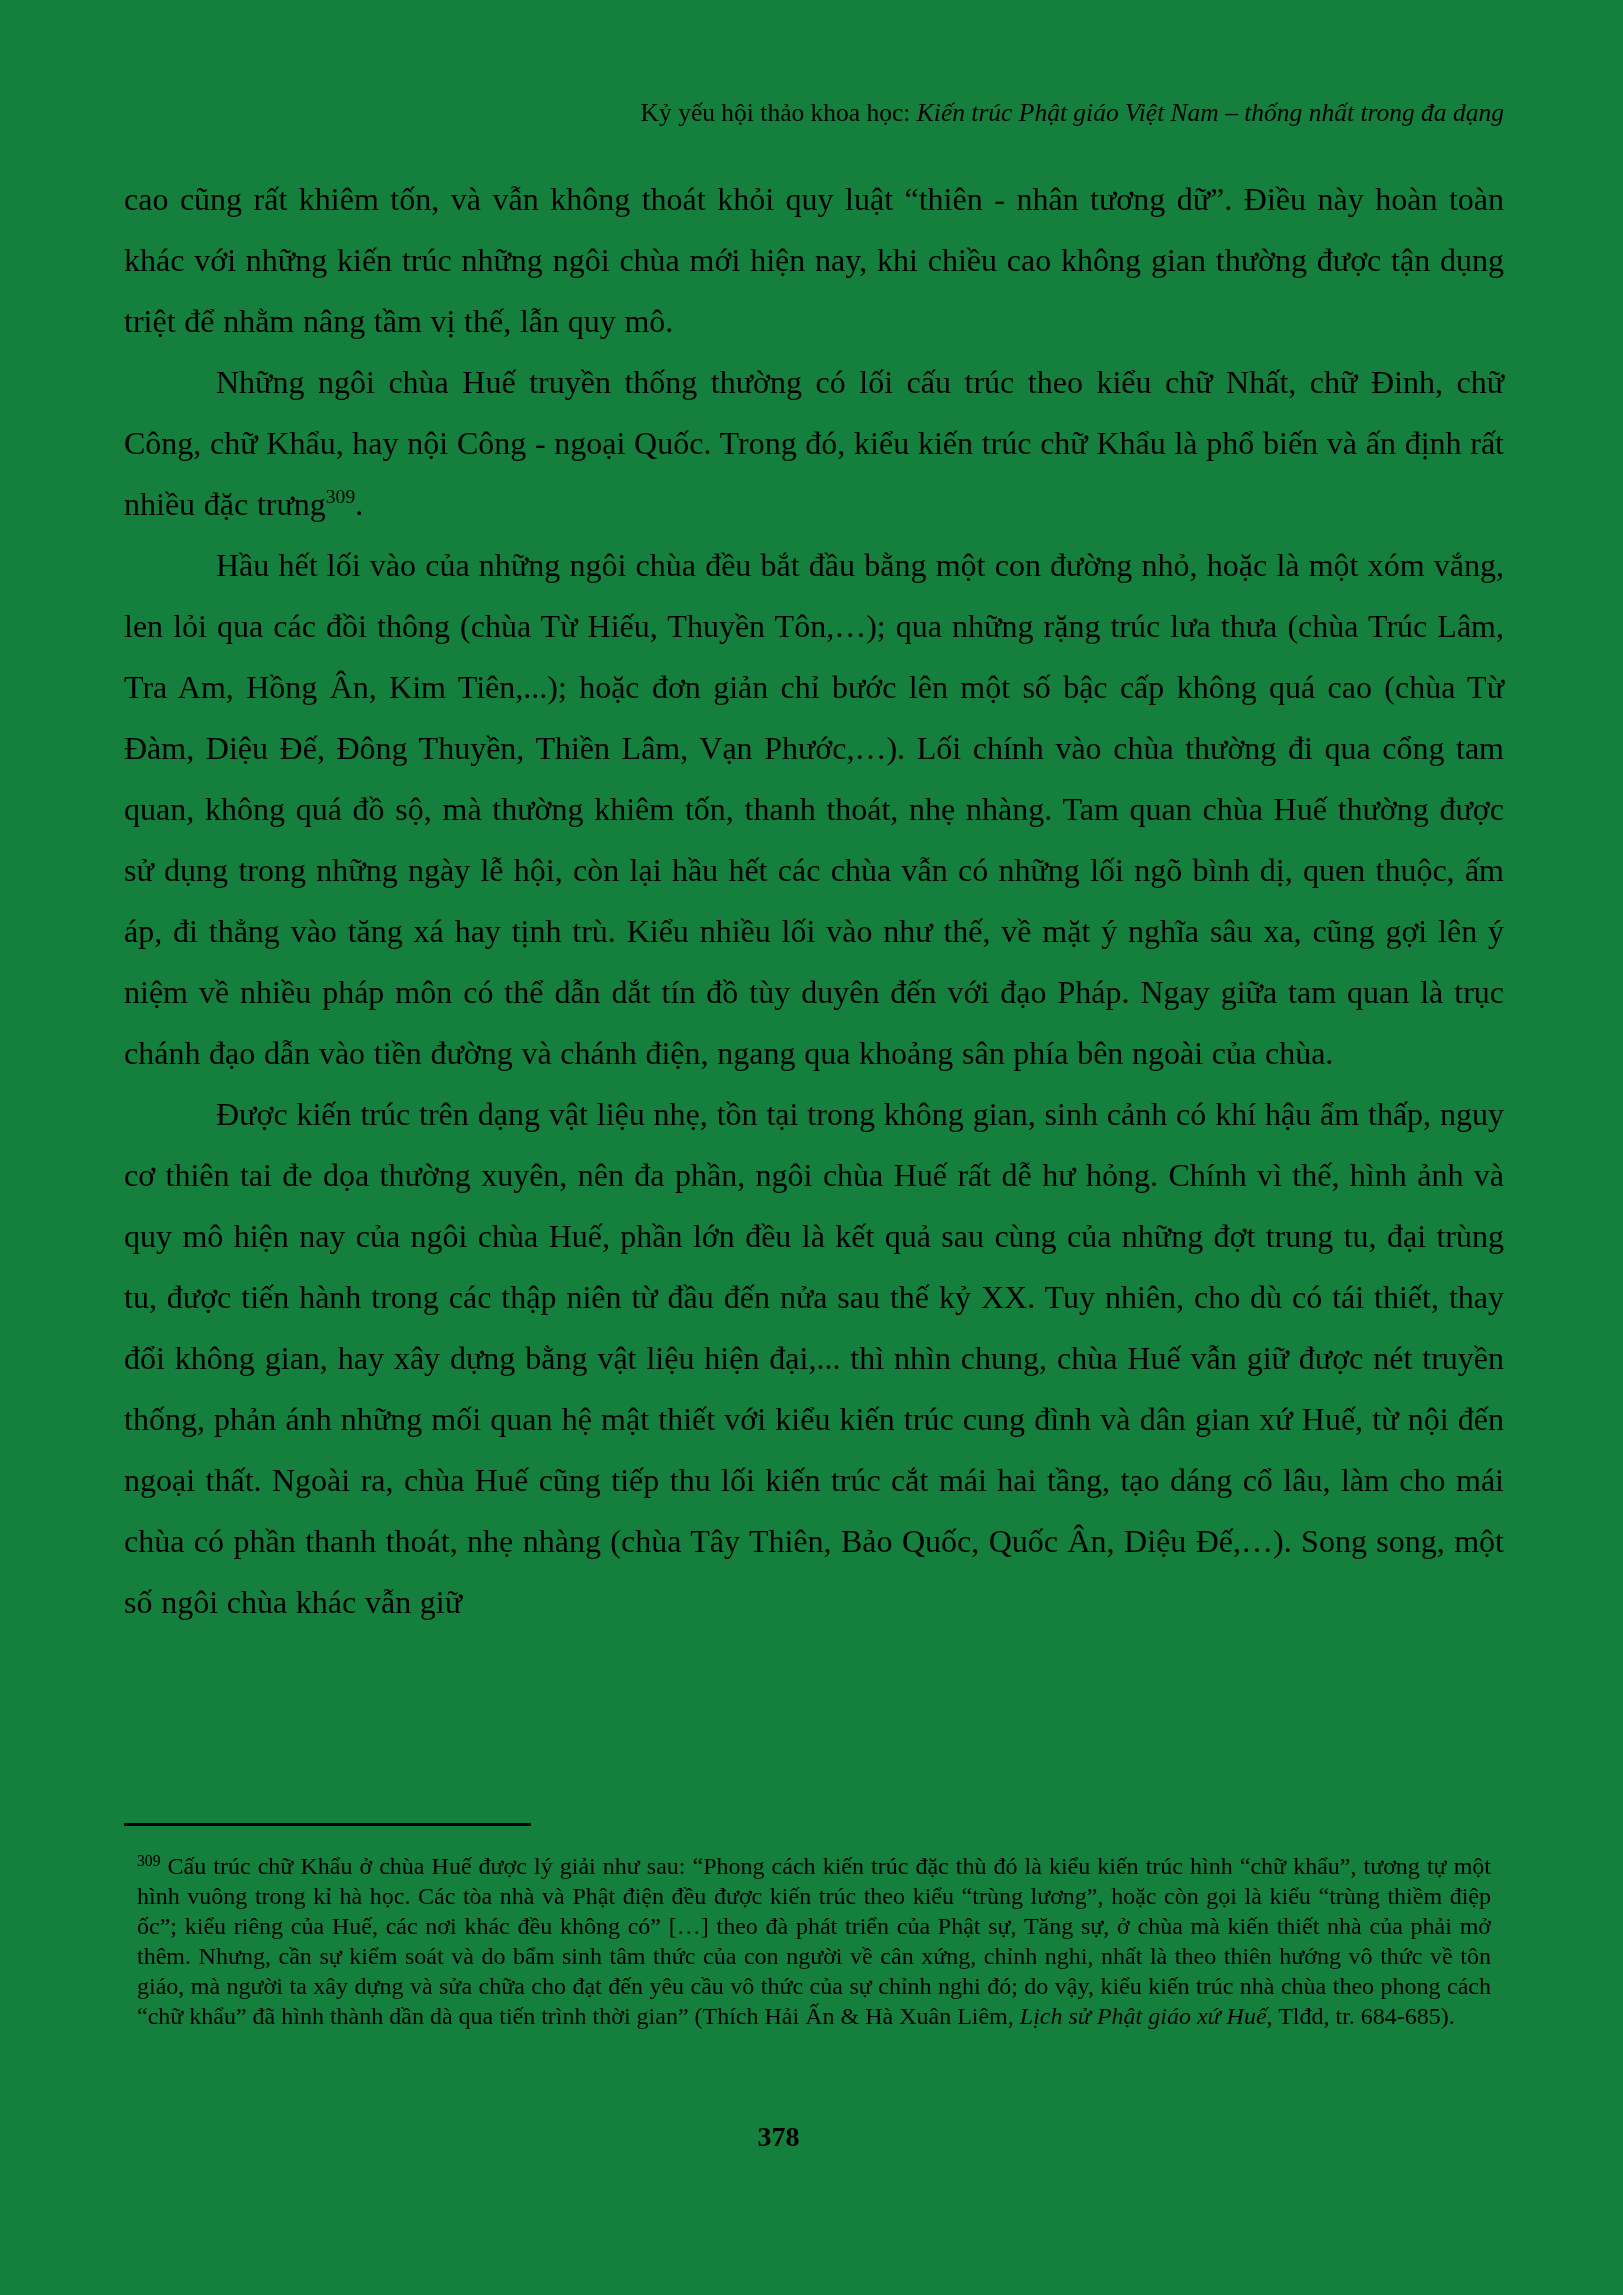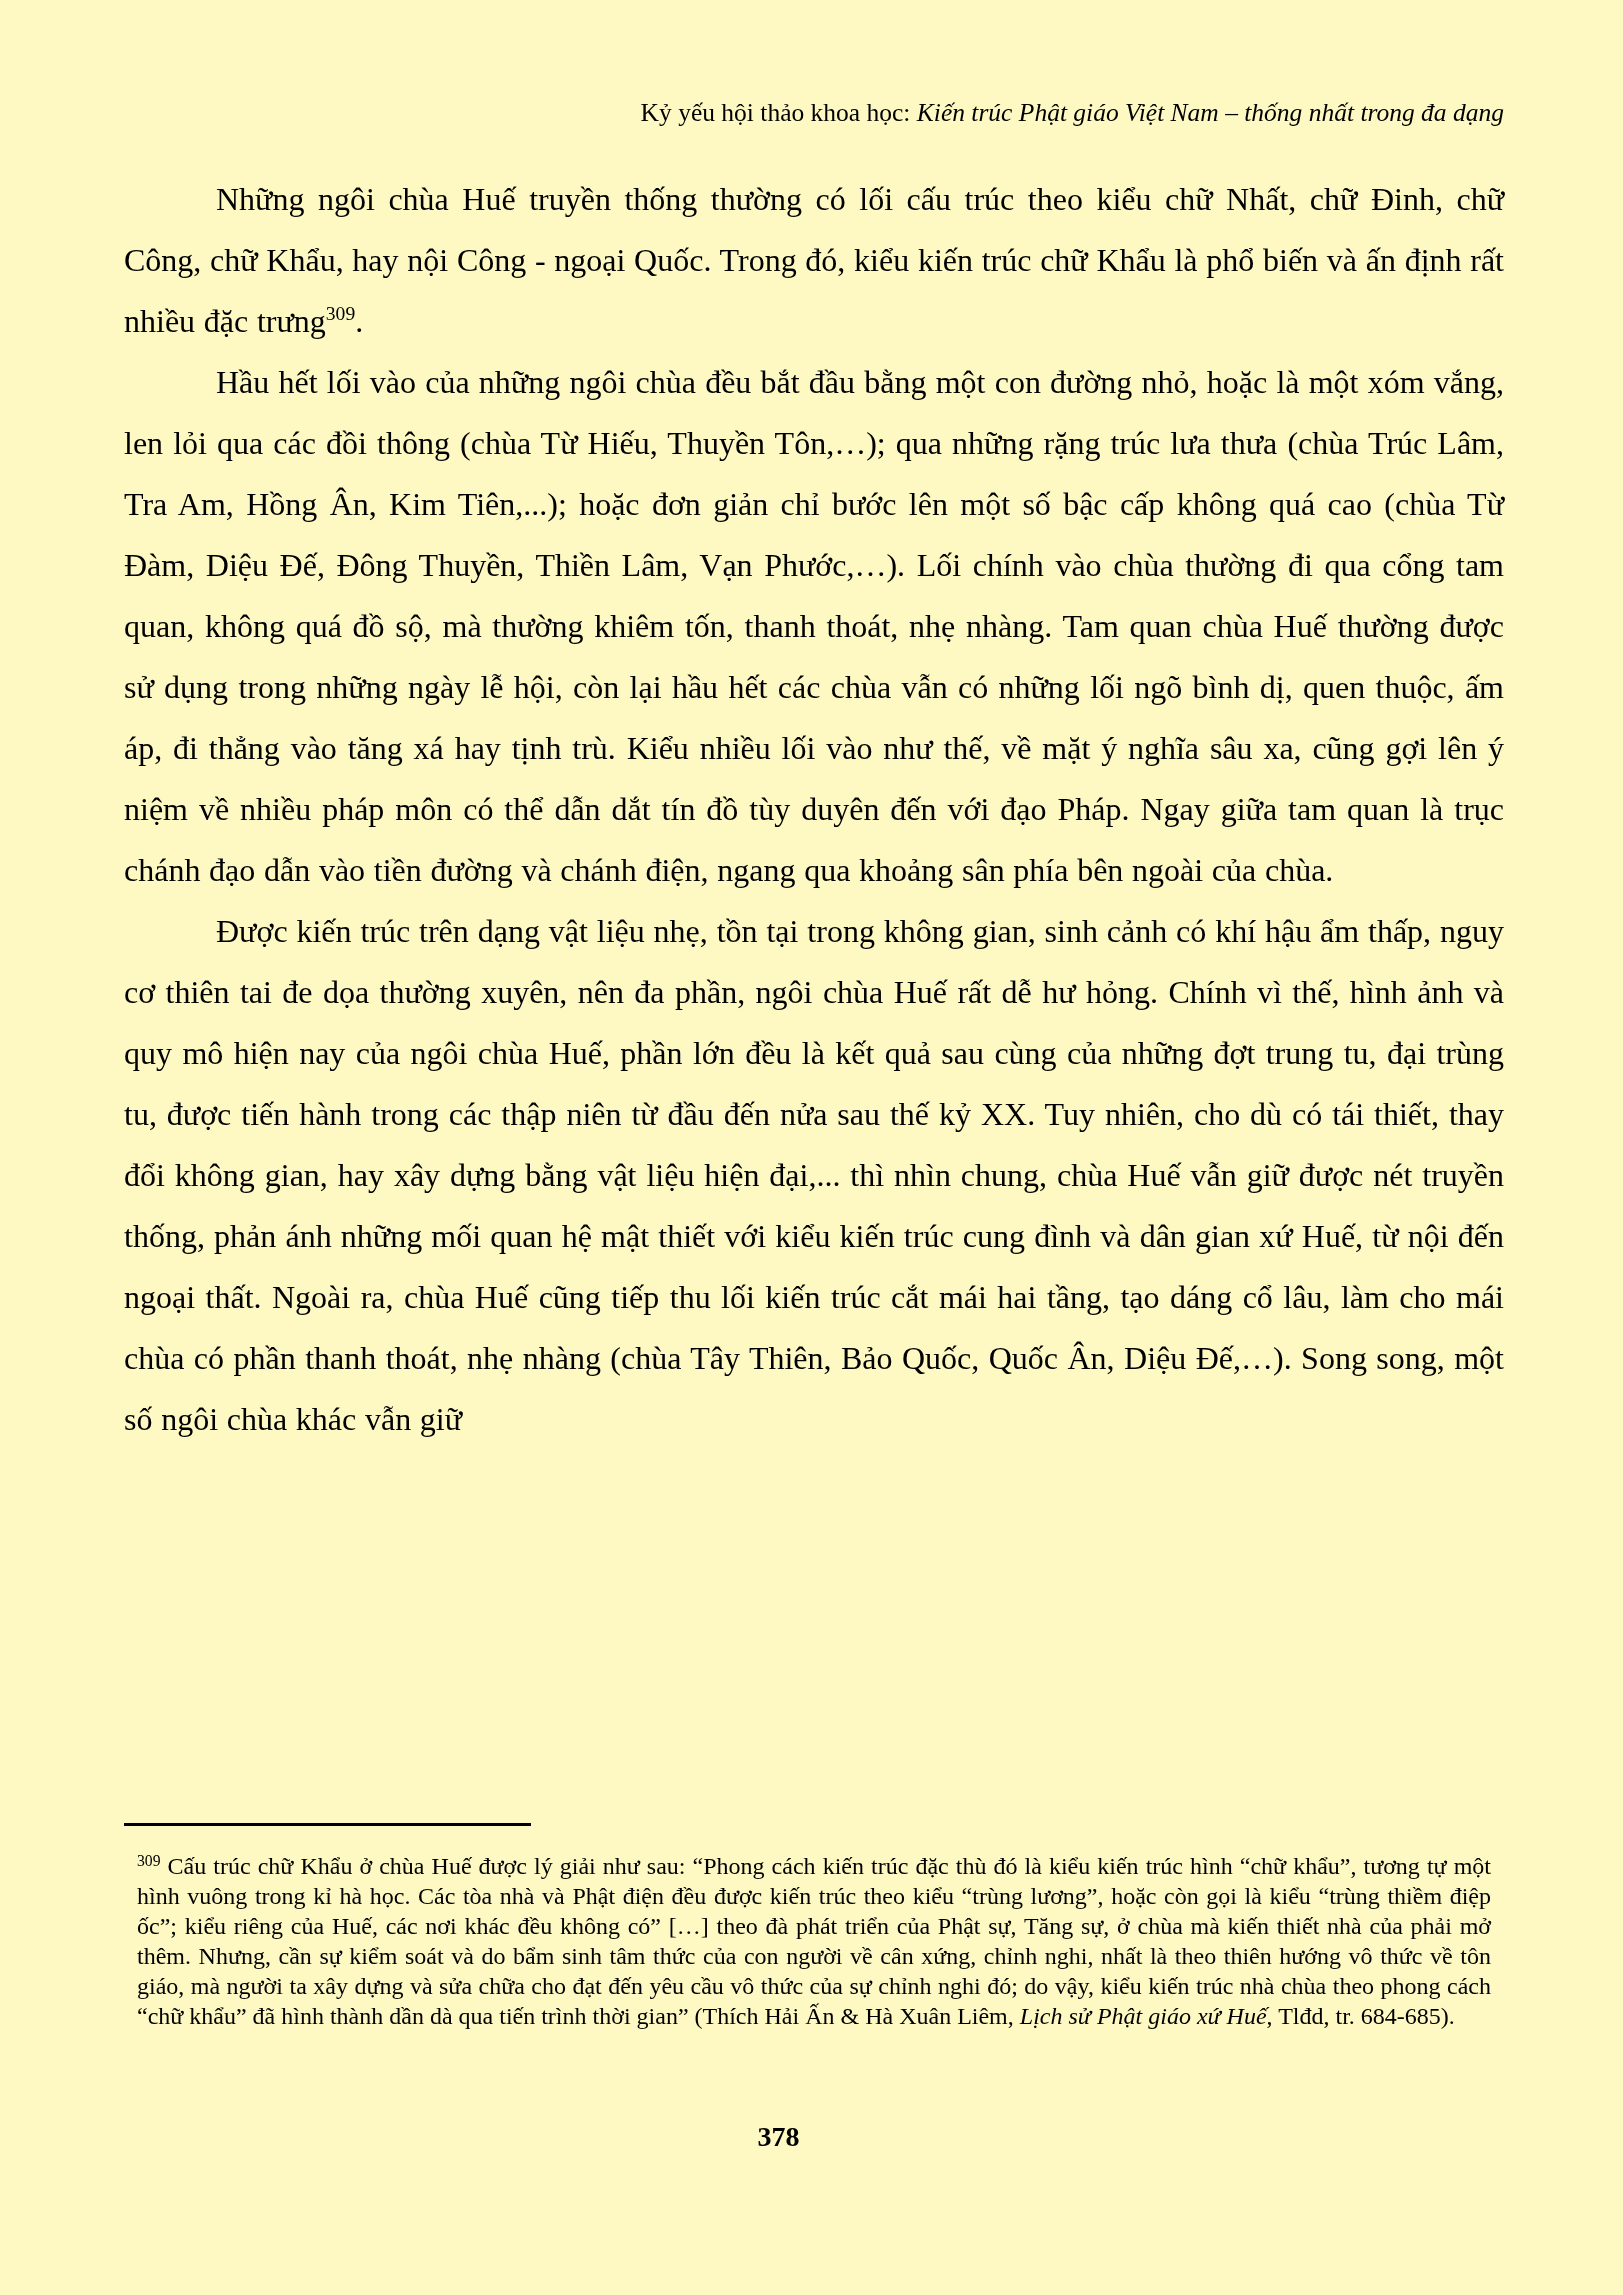--- a/index.html
+++ b/index.html
@@ -4,21 +4,21 @@
 <style>
   html, body {
     margin: 0;
     padding: 0;
     background: #ffffff;
   }
   .page {
     position: relative;
     width: 1623px;
     height: 2295px;
-    background: #fef9c3;
+    background: #15803d;
     color: #000000;
     font-family: "Liberation Serif", "DejaVu Serif", serif;
     overflow: hidden;
   }
   .running-header {
     position: absolute;
     top: 97px;
     left: 124px;
     width: 1380px;
     text-align: right;
@@ -91,20 +91,21 @@
 <body>
 
 <div class="page">
 
   <div class="running-header">
     <span>Kỷ yếu hội thảo khoa học: </span><span class="hdr-italic">Kiến trúc Phật giáo Việt Nam – thống nhất trong đa dạng</span>
   </div>
 
   <div class="content">
 
+    <p class="para no-indent">cao cũng rất khiêm tốn, và vẫn không thoát khỏi quy luật “thiên - nhân tương dữ”. Điều này hoàn toàn khác với những kiến trúc những ngôi chùa mới hiện nay, khi chiều cao không gian thường được tận dụng triệt để nhằm nâng tầm vị thế, lẫn quy mô.</p>
 
     <p class="para"><span>Những ngôi chùa Huế truyền thống thường có lối cấu trúc theo kiểu chữ Nhất, chữ Đinh, chữ Công, chữ Khẩu, hay nội Công - ngoại Quốc. Trong đó, kiểu kiến trúc chữ Khẩu là phổ biến và ấn định rất nhiều đặc trưng</span><sup>309</sup><span>.</span></p>
 
     <p class="para">Hầu hết lối vào của những ngôi chùa đều bắt đầu bằng một con đường nhỏ, hoặc là một xóm vắng, len lỏi qua các đồi thông (chùa Từ Hiếu, Thuyền Tôn,…); qua những rặng trúc lưa thưa (chùa Trúc Lâm, Tra Am, Hồng Ân, Kim Tiên,...); hoặc đơn giản chỉ bước lên một số bậc cấp không quá cao (chùa Từ Đàm, Diệu Đế, Đông Thuyền, Thiền Lâm, Vạn Phước,…). Lối chính vào chùa thường đi qua cổng tam quan, không quá đồ sộ, mà thường khiêm tốn, thanh thoát, nhẹ nhàng. Tam quan chùa Huế thường được sử dụng trong những ngày lễ hội, còn lại hầu hết các chùa vẫn có những lối ngõ bình dị, quen thuộc, ấm áp, đi thẳng vào tăng xá hay tịnh trù. Kiểu nhiều lối vào như thế, về mặt ý nghĩa sâu xa, cũng gợi lên ý niệm về nhiều pháp môn có thể dẫn dắt tín đồ tùy duyên đến với đạo Pháp. Ngay giữa tam quan là trục chánh đạo dẫn vào tiền đường và chánh điện, ngang qua khoảng sân phía bên ngoài của chùa.</p>
 
     <p class="para">Được kiến trúc trên dạng vật liệu nhẹ, tồn tại trong không gian, sinh cảnh có khí hậu ẩm thấp, nguy cơ thiên tai đe dọa thường xuyên, nên đa phần, ngôi chùa Huế rất dễ hư hỏng. Chính vì thế, hình ảnh và quy mô hiện nay của ngôi chùa Huế, phần lớn đều là kết quả sau cùng của những đợt trung tu, đại trùng tu, được tiến hành trong các thập niên từ đầu đến nửa sau thế kỷ XX. Tuy nhiên, cho dù có tái thiết, thay đổi không gian, hay xây dựng bằng vật liệu hiện đại,... thì nhìn chung, chùa Huế vẫn giữ được nét truyền thống, phản ánh những mối quan hệ mật thiết với kiểu kiến trúc cung đình và dân gian xứ Huế, từ nội đến ngoại thất. Ngoài ra, chùa Huế cũng tiếp thu lối kiến trúc cắt mái hai tầng, tạo dáng cổ lâu, làm cho mái chùa có phần thanh thoát, nhẹ nhàng (chùa Tây Thiên, Bảo Quốc, Quốc Ân, Diệu Đế,…). Song song, một số ngôi chùa khác vẫn giữ</p>
 
   </div>
 
   <div class="footnote-area">

